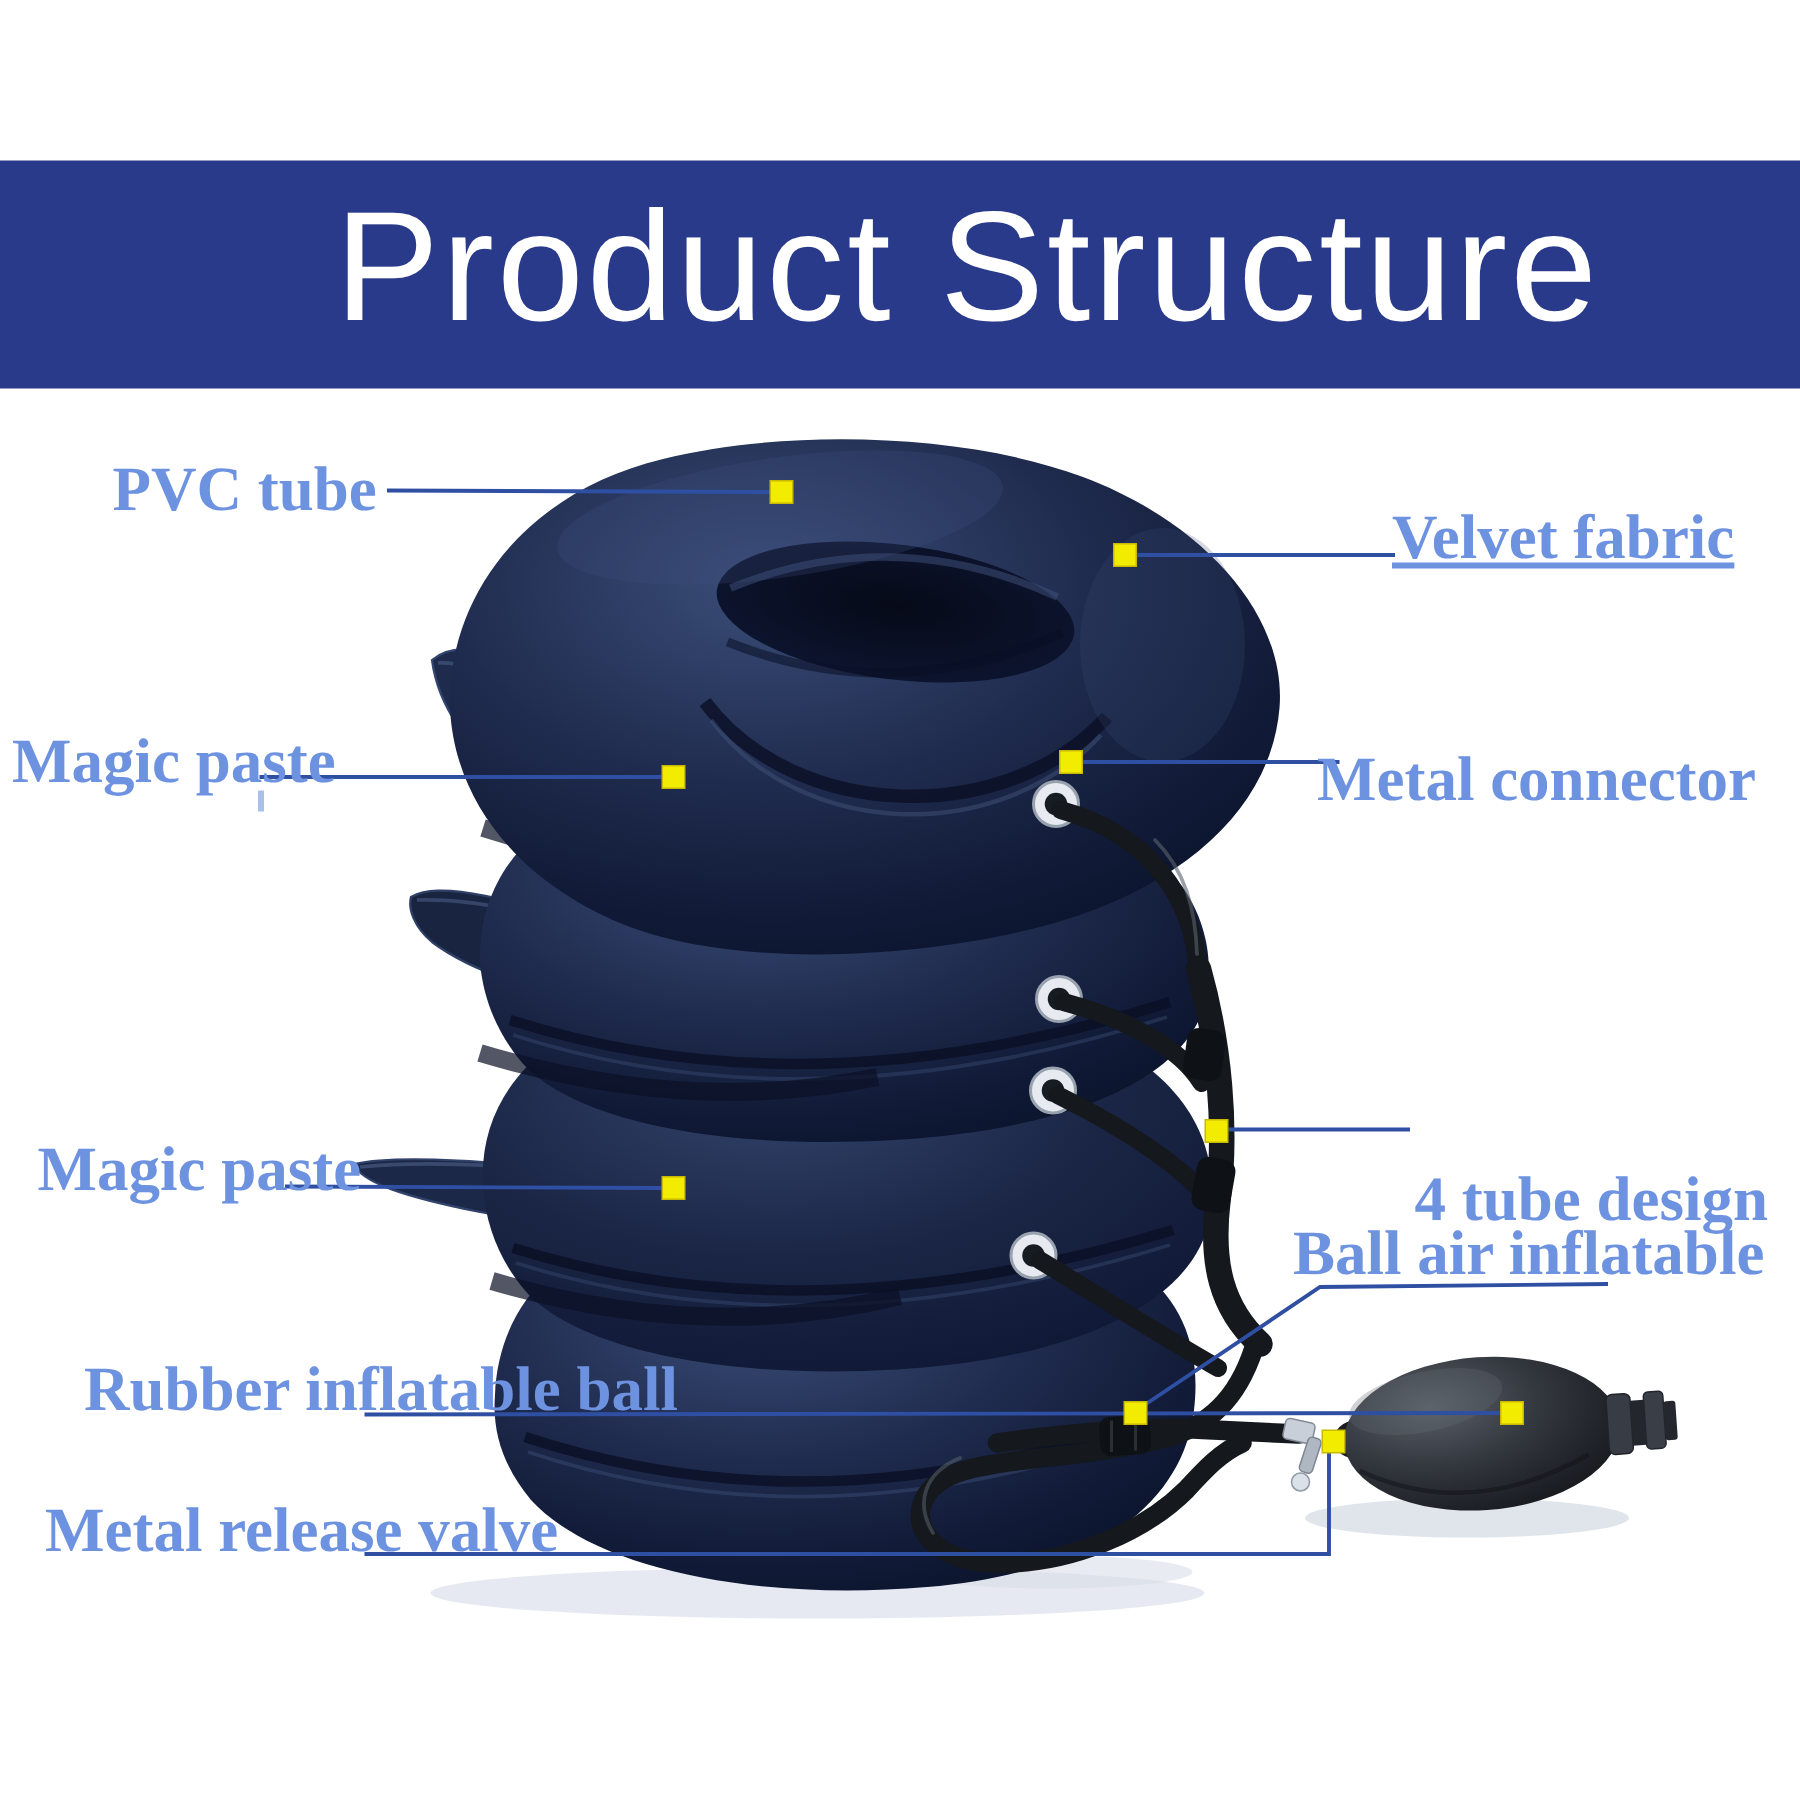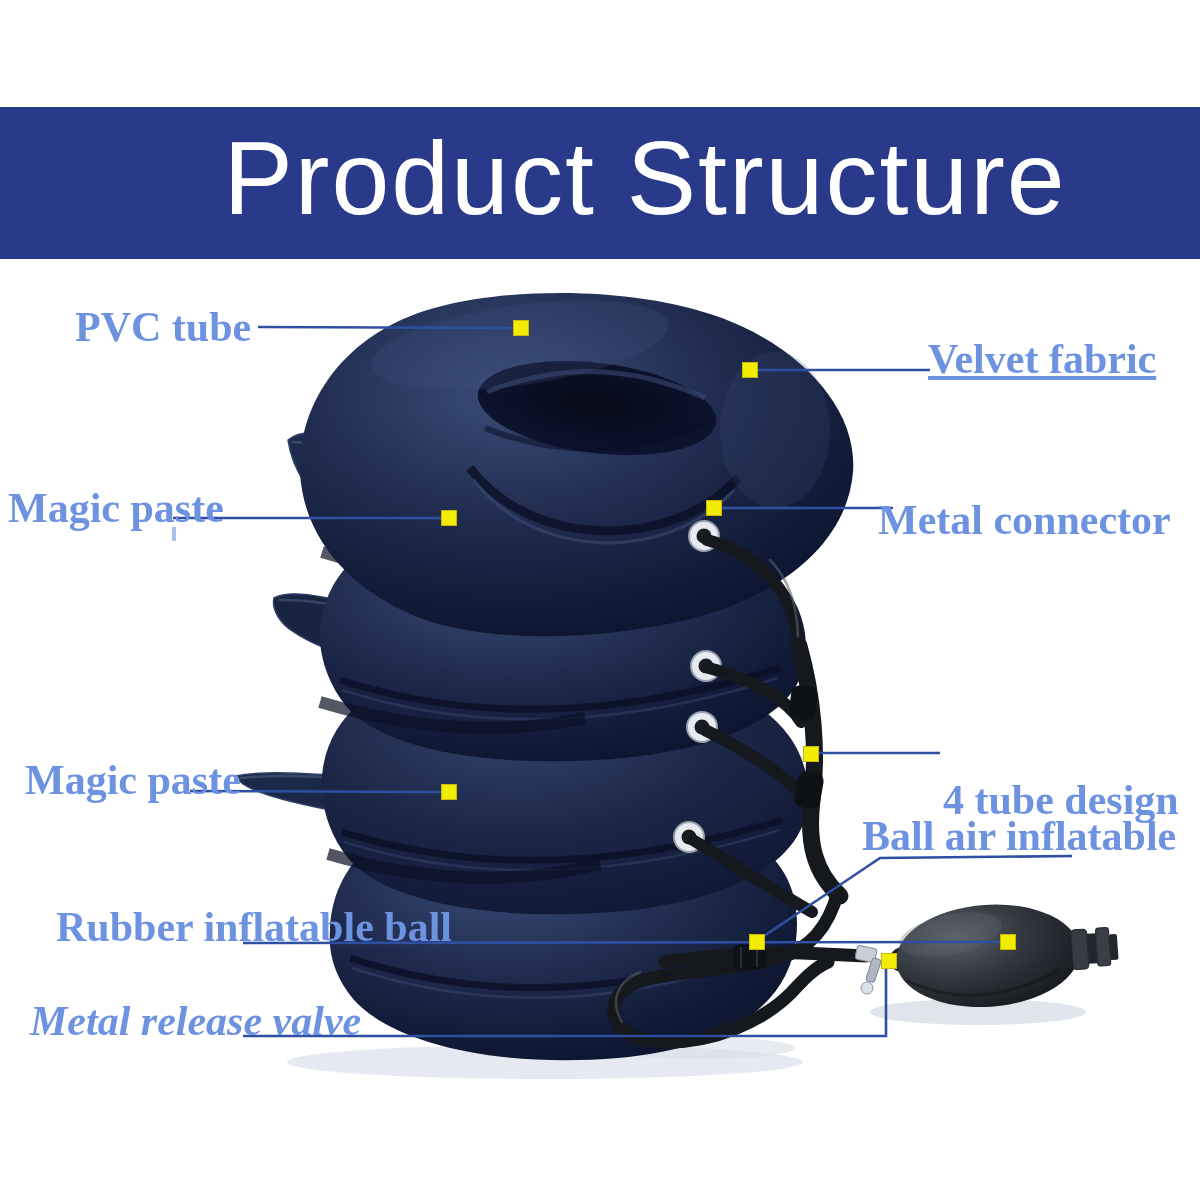--- a/index.html
+++ b/index.html
@@ -199,15 +199,15 @@
 
   <div id="labels-layer">
       <div class="plabel" style="left: 75px; top: 303px;">PVC tube</div>
       <div class="plabel" style="left: 928px; top: 335px; text-decoration: underline;">Velvet fabric</div>
       <div class="plabel" style="left: 8px; top: 484px;">Magic paste</div>
       <div class="plabel" style="left: 878px; top: 496px;">Metal connector</div>
       <div class="plabel" style="left: 25px; top: 756px;">Magic paste</div>
       <div class="plabel" style="left: 943px; top: 729px; margin-top: 47px;">4 tube design</div>
       <div class="plabel" style="left: 862px; top: 812px;">Ball air inflatable</div>
       <div class="plabel" style="left: 18px; top: 903px; margin-left: 38px;">Rubber inflatable ball</div>
-      <div class="plabel" style="left: 30px; top: 997px; font-style: italic;">Metal release valve</div>
+      <div class="plabel" style="left: 30px; top: 997px;">Metal release valve</div>
     </div>
 </div>
 
 </body></html>

